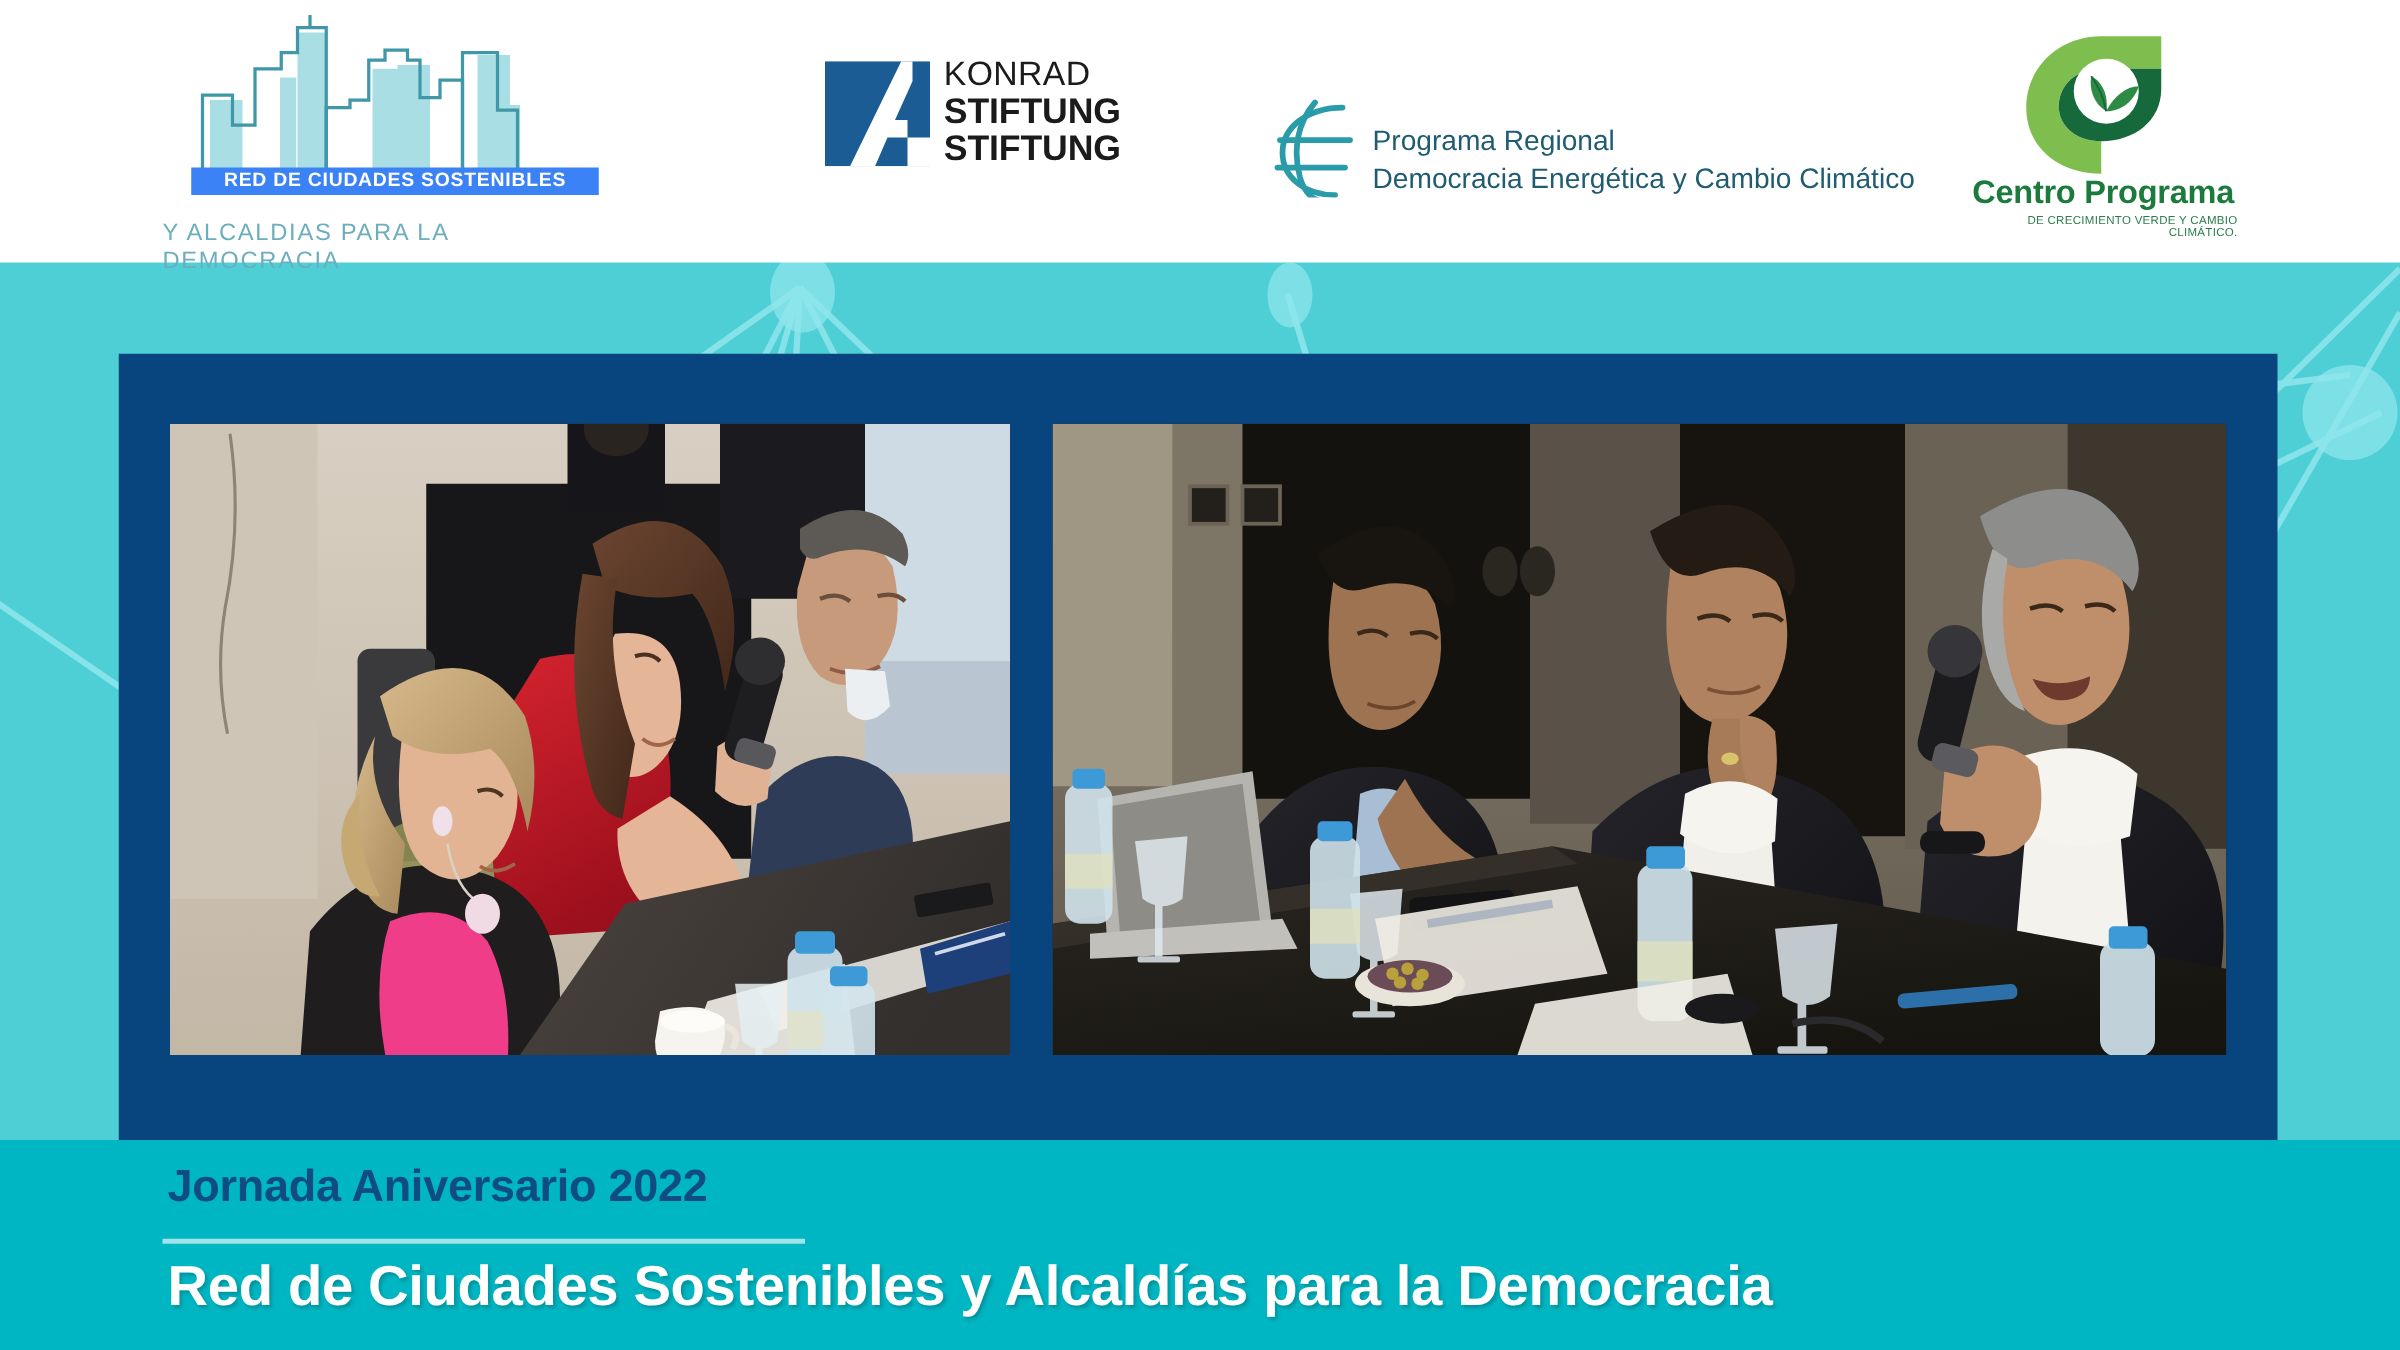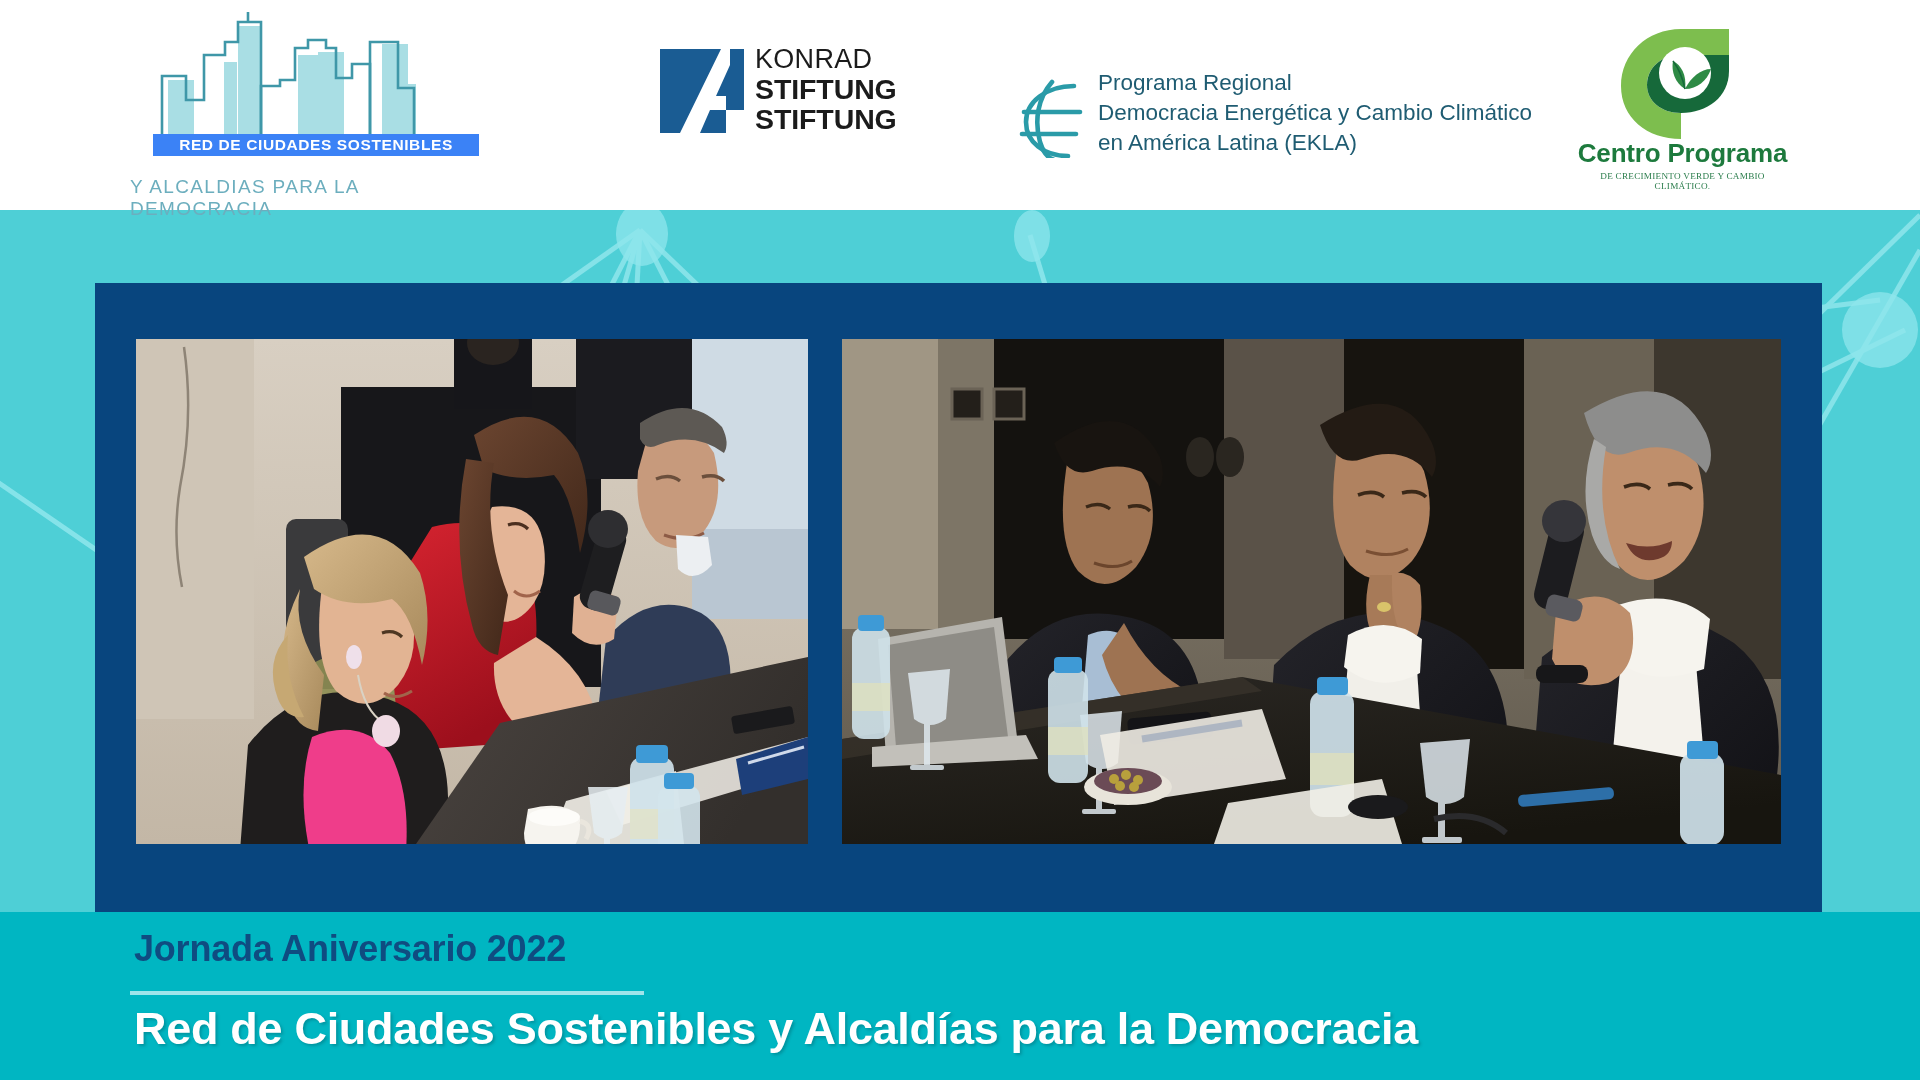--- a/index.html
+++ b/index.html
@@ -118,25 +118,24 @@
     left: 0; top: 113px; width: 215px;
     text-align: center;
     font-size: 26px;
     font-weight: bold;
     color: #1D7A3D;
     letter-spacing: -0.2px;
   }
   .cr-tag {
     position: absolute;
     left: 0; top: 146px; width: 215px;
-    text-align: center;
+    text-align: right;
     font-size: 9.2px;
     color: #2B7D4C;
     letter-spacing: 0.25px;
-    font-family: Liberation Serif, serif;
   }
 
   
   .photo-frame {
     position: absolute;
     left: 95px; top: 283px;
     width: 1727px; height: 629px;
     background: #08457E;
     z-index: 6;
   }
@@ -271,21 +270,20 @@
           <g fill="none" stroke="#2A9BA8" stroke-width="4.6" stroke-linecap="round">
             <path d="M56 14 C28 14 8 30 8 50 C8 70 26 84 50 84"></path>
             <path d="M34 10 C20 26 16 48 22 70 C25 80 30 86 36 88"></path>
             <path d="M6 40 H62"></path>
             <path d="M4 62 H58"></path>
           </g>
         </svg>
         <div class="ekla-text">
           <div class="ekla-line">Programa Regional</div>
           <div class="ekla-line">Democracia Energética y Cambio Climático</div>
-          <div class="ekla-line">en América Latina (EKLA)</div>
         </div>
       </div>
 
       <div class="logo-cr">
         <svg class="cr-mark" viewBox="0 0 140 118">
           <path d="M70 4 C36 4 10 29 10 61 C10 93 36 114 70 114 L70 88 C50 88 36 76 36 60 C36 43 50 30 70 30 L118 30 L118 4 Z" fill="#7DBE4E"></path>
           <path d="M70 30 C50 30 36 43 36 60 C36 76 50 88 70 88 C96 88 118 72 118 46 L118 30 Z" fill="#16693A"></path>
           <circle cx="74" cy="48" r="26" fill="#FFFFFF"></circle>
           <g fill="#2E8B45">
             <path d="M74 64 C64 58 60 46 62 36 C70 40 76 50 74 64 Z"></path>

